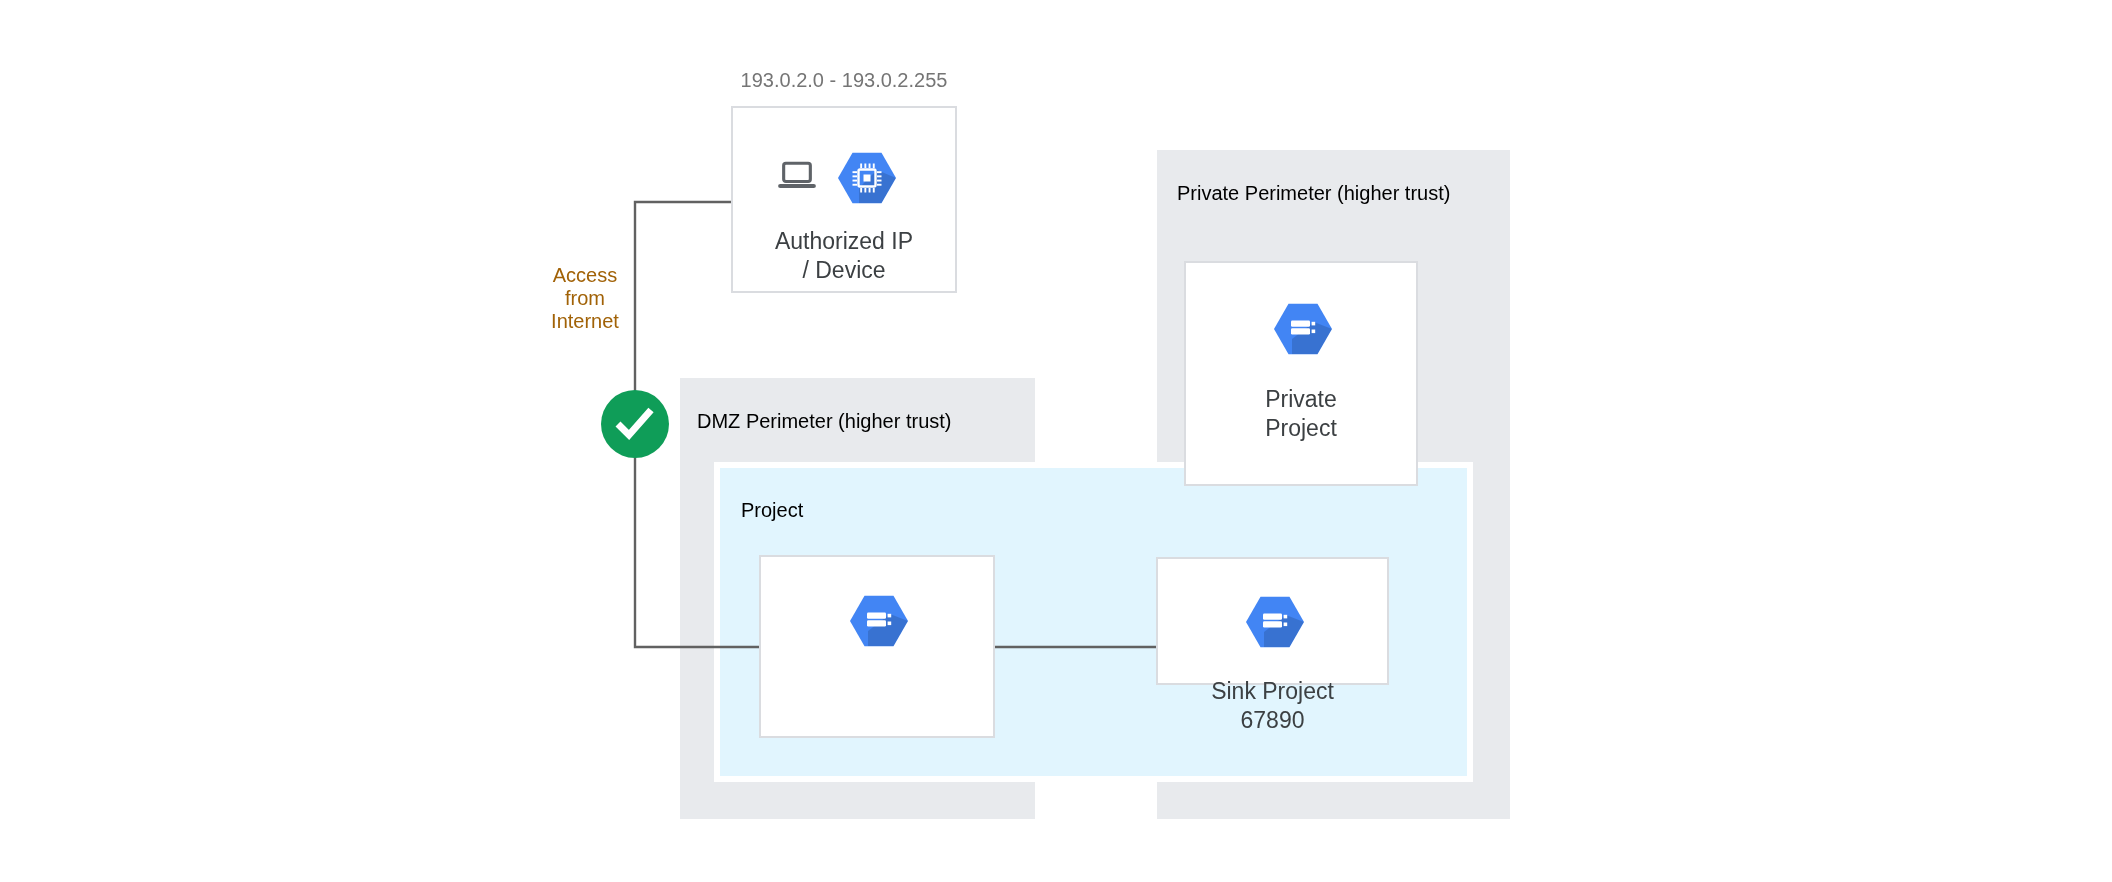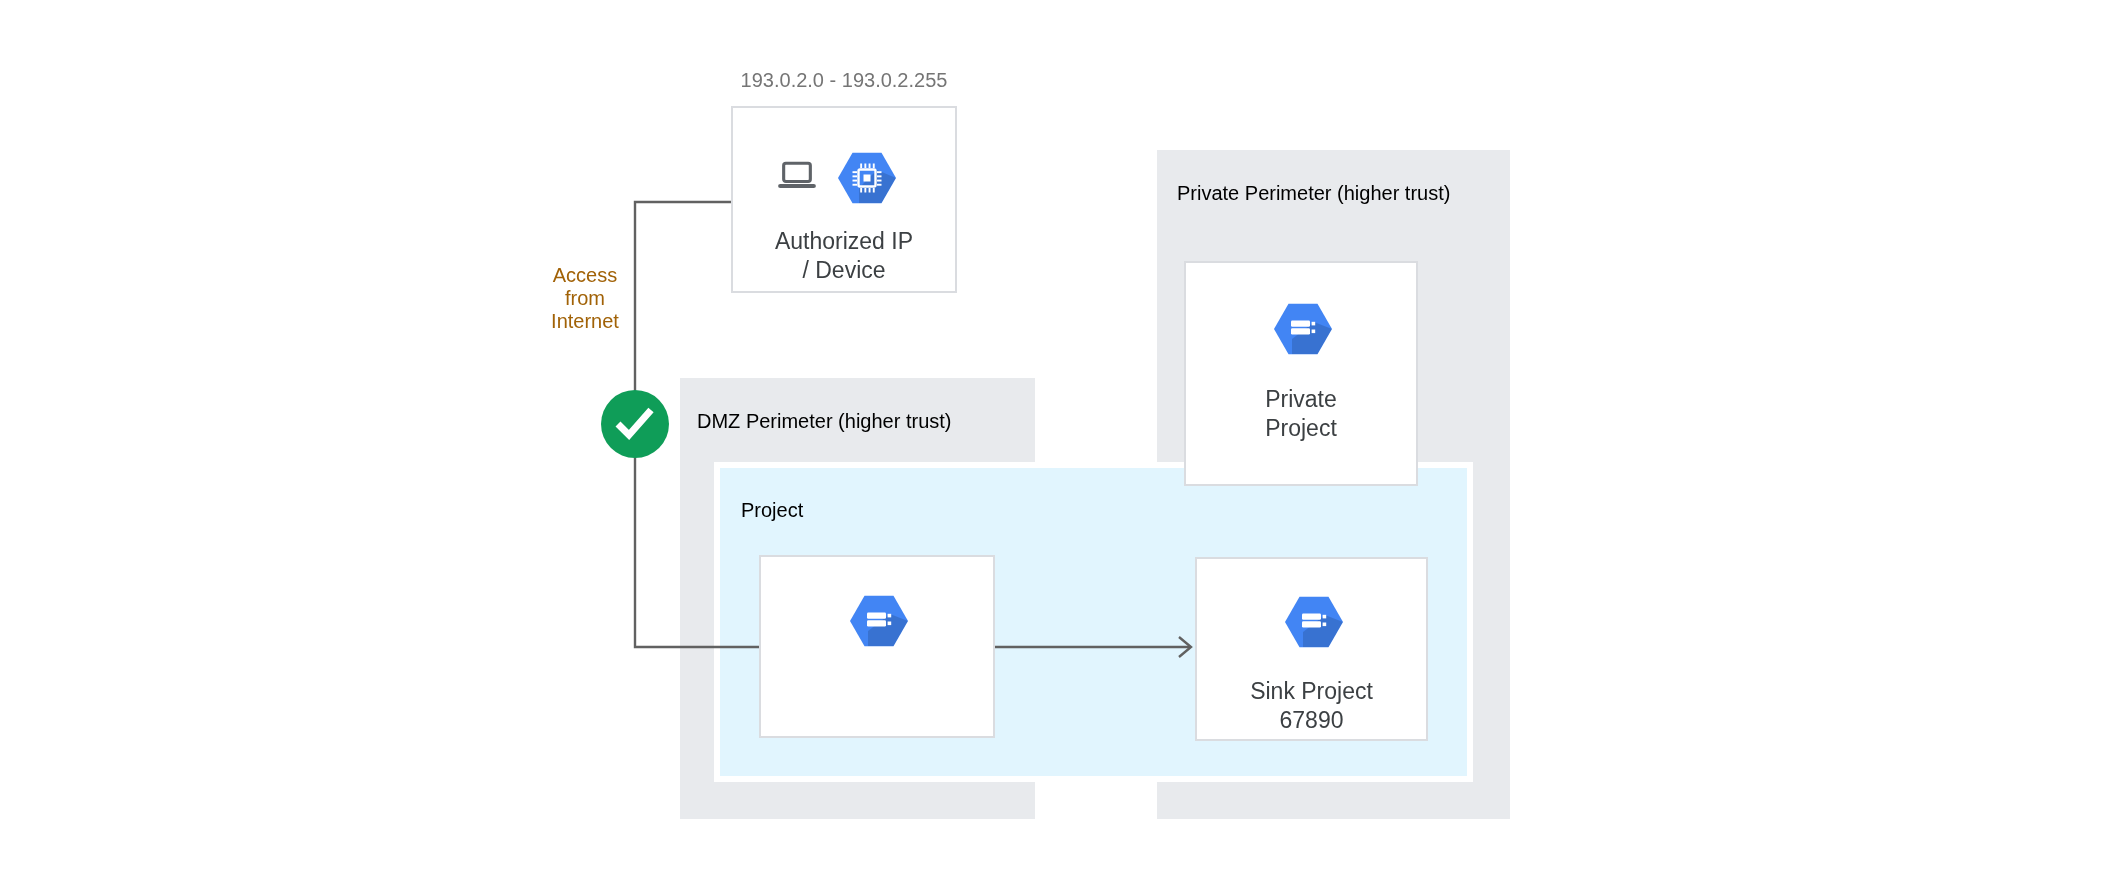--- a/index.html
+++ b/index.html
@@ -59,21 +59,21 @@
     position: absolute;
     left: 0; right: 0;
     text-align: center;
     font-size: 23px;
     line-height: 29px;
     color: #3C4043;
     white-space: pre-line;
   }
   .node-authorized      { left: 731px;  top: 106px; width: 226px; height: 187px; }
   .node-source          { left: 759px;  top: 555px; width: 236px; height: 183px; }
-  .node-sink            { left: 1195px; top: 557px; width: 233px; height: 184px; }
+  .node-sink            { left: 1156px; top: 557px; width: 233px; height: 128px; }
   .node-private-project { left: 1184px; top: 237px; width: 234px; height: 225px; margin-top: 24px; }
 
   .icon { position: absolute; display: block; }
 
   
   .ip-label {
     position: absolute;
     left: 731px; top: 69px; width: 226px;
     text-align: center;
     font-size: 20px;

